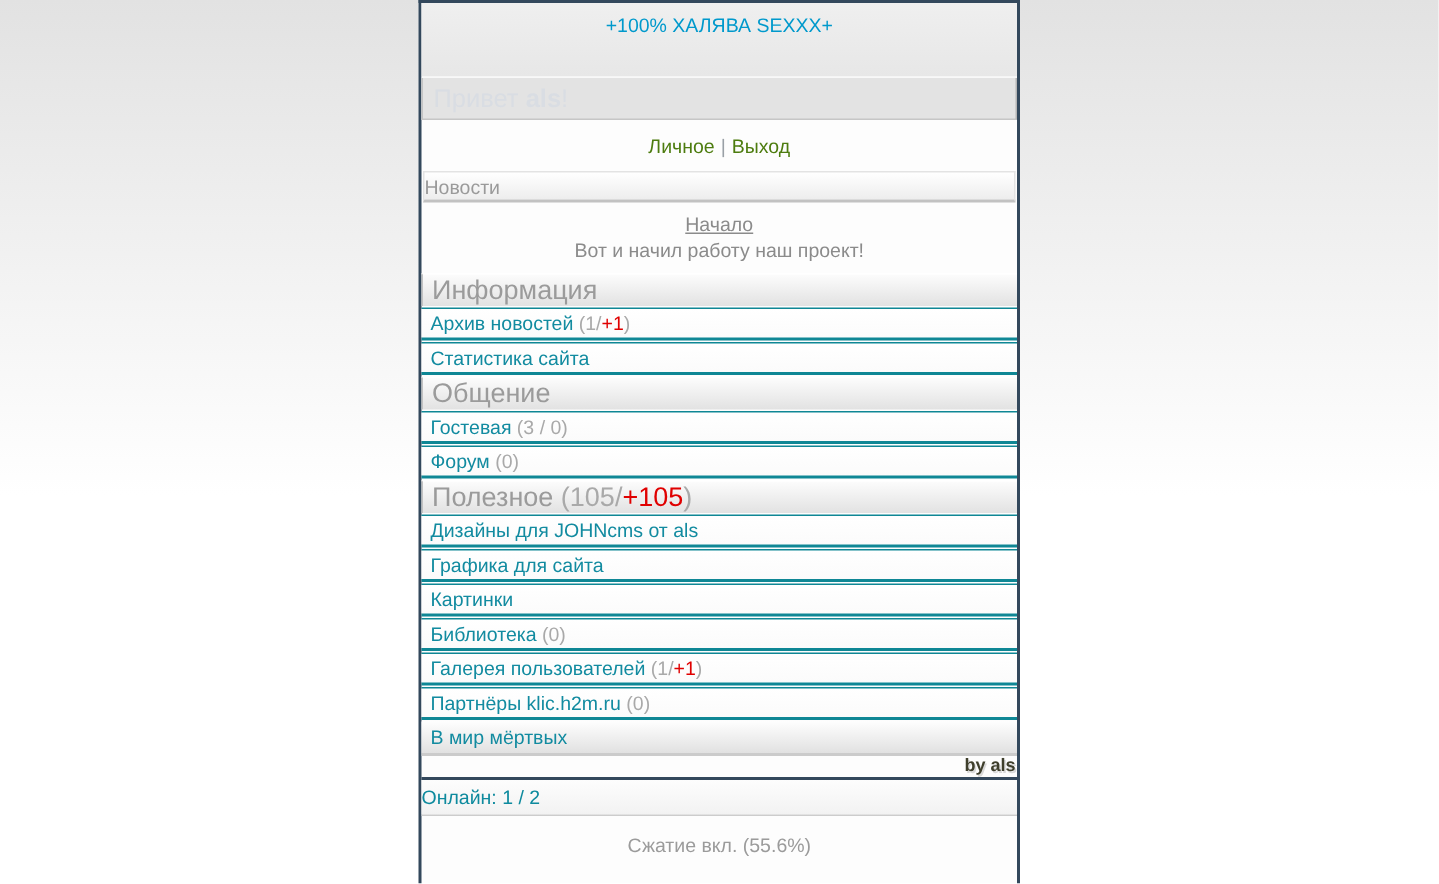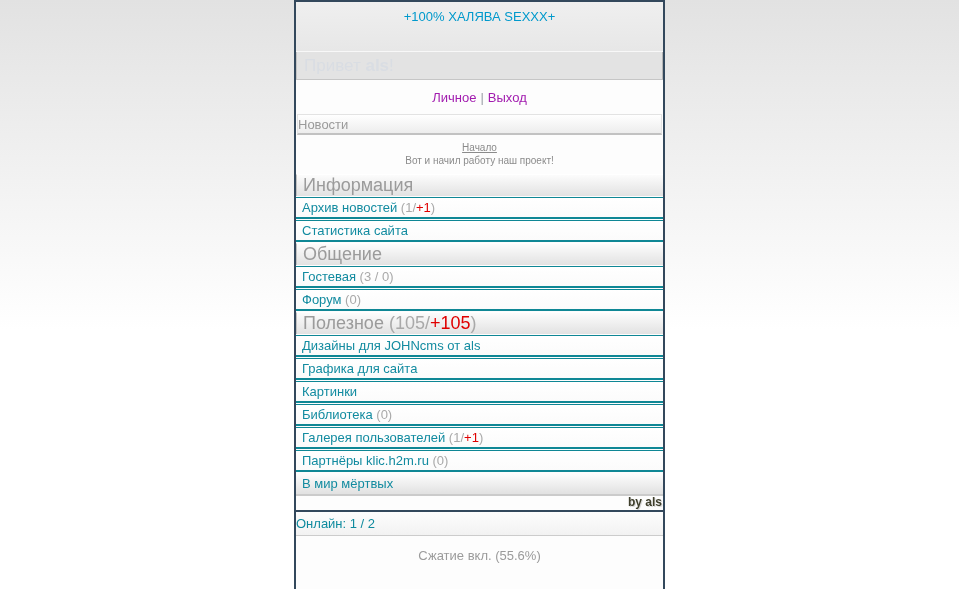--- a/index.html
+++ b/index.html
@@ -4,21 +4,21 @@
 <style>
   * { box-sizing: border-box; }
   html, body { margin: 0; padding: 0; }
   body {
     width: 959px; height: 589px; overflow: hidden;
     background: linear-gradient(to bottom, #e2e2e2 0px, #f2f2f2 180px, #ffffff 330px, #ffffff 100%);
     font-family: "Liberation Sans", "DejaVu Sans", sans-serif;
     font-size: 13px;
   }
   .frame {
-    width: 371px; margin: 0 auto; height: 589px;
+    width: 401px; margin: 0 auto; height: 589px;
     border-left: 2px solid #33485c; border-right: 2px solid #33485c; border-top: 2px solid #33485c;
     background: #fdfdfd;
   }
   
   .banner {
     height: 50px; text-align: center;
     background: linear-gradient(#efefef, #e7e7e7);
     border-bottom: 1px solid #f8f8f8;
   }
   .banner-title {
@@ -29,32 +29,32 @@
   .greet {
     height: 28px; line-height: 27px;
     background: #e3e3e3;
     border-left: 1px solid #c4c4c4; border-right: 1px solid #b5b5b5; border-bottom: 1px solid #c6c6c6;
     color: #d9dde3; font-size: 17px; padding-left: 7px;
     white-space: nowrap; overflow: hidden;
   }
   .greet b { color: #d9dde3; }
   
   .userlinks { text-align: center; padding: 10px 0 9px 0; font-size: 13px; }
-  .userlinks a { color: #a21caf; text-decoration: none; }
+  .userlinks a { color: #4d7c0f; text-decoration: none; }
   .userlinks .sep { color: #9aa0a6; padding: 0 4px; }
   
   .news-btn {
     height: 21px; line-height: 19px; text-align: left;
     color: #9a9a9a; font-size: 13px;
     background: linear-gradient(#ffffff, #ededed);
     border: 1px solid #e3e3e3; border-bottom: 2px solid #c2c2c2;
     margin: 0 1px; cursor: pointer;
   }
   
-  .news-post { text-align: center; color: #8b8b8b; font-size: 10px; padding: 7px 0 8px 0; }
+  .news-post { text-align: center; color: #8b8b8b; font-size: 13px; padding: 7px 0 8px 0; }
   .news-post a { display: inline-block; color: #8b8b8b; text-decoration: underline; margin-bottom: 2px; }
   .news-post .body { display: block; }
   
   .menu { margin-top: 0; }
   .menu-header {
     background: linear-gradient(#fcfcfc, #e2e2e2);
     color: #9b9b9b; font-size: 18px;
     padding: 3px 6px 3px 6px; line-height: 15px;
     border-left: 1px solid #c2c2c2; border-top: 1px solid #ffffff;
     margin-bottom: 1px;

